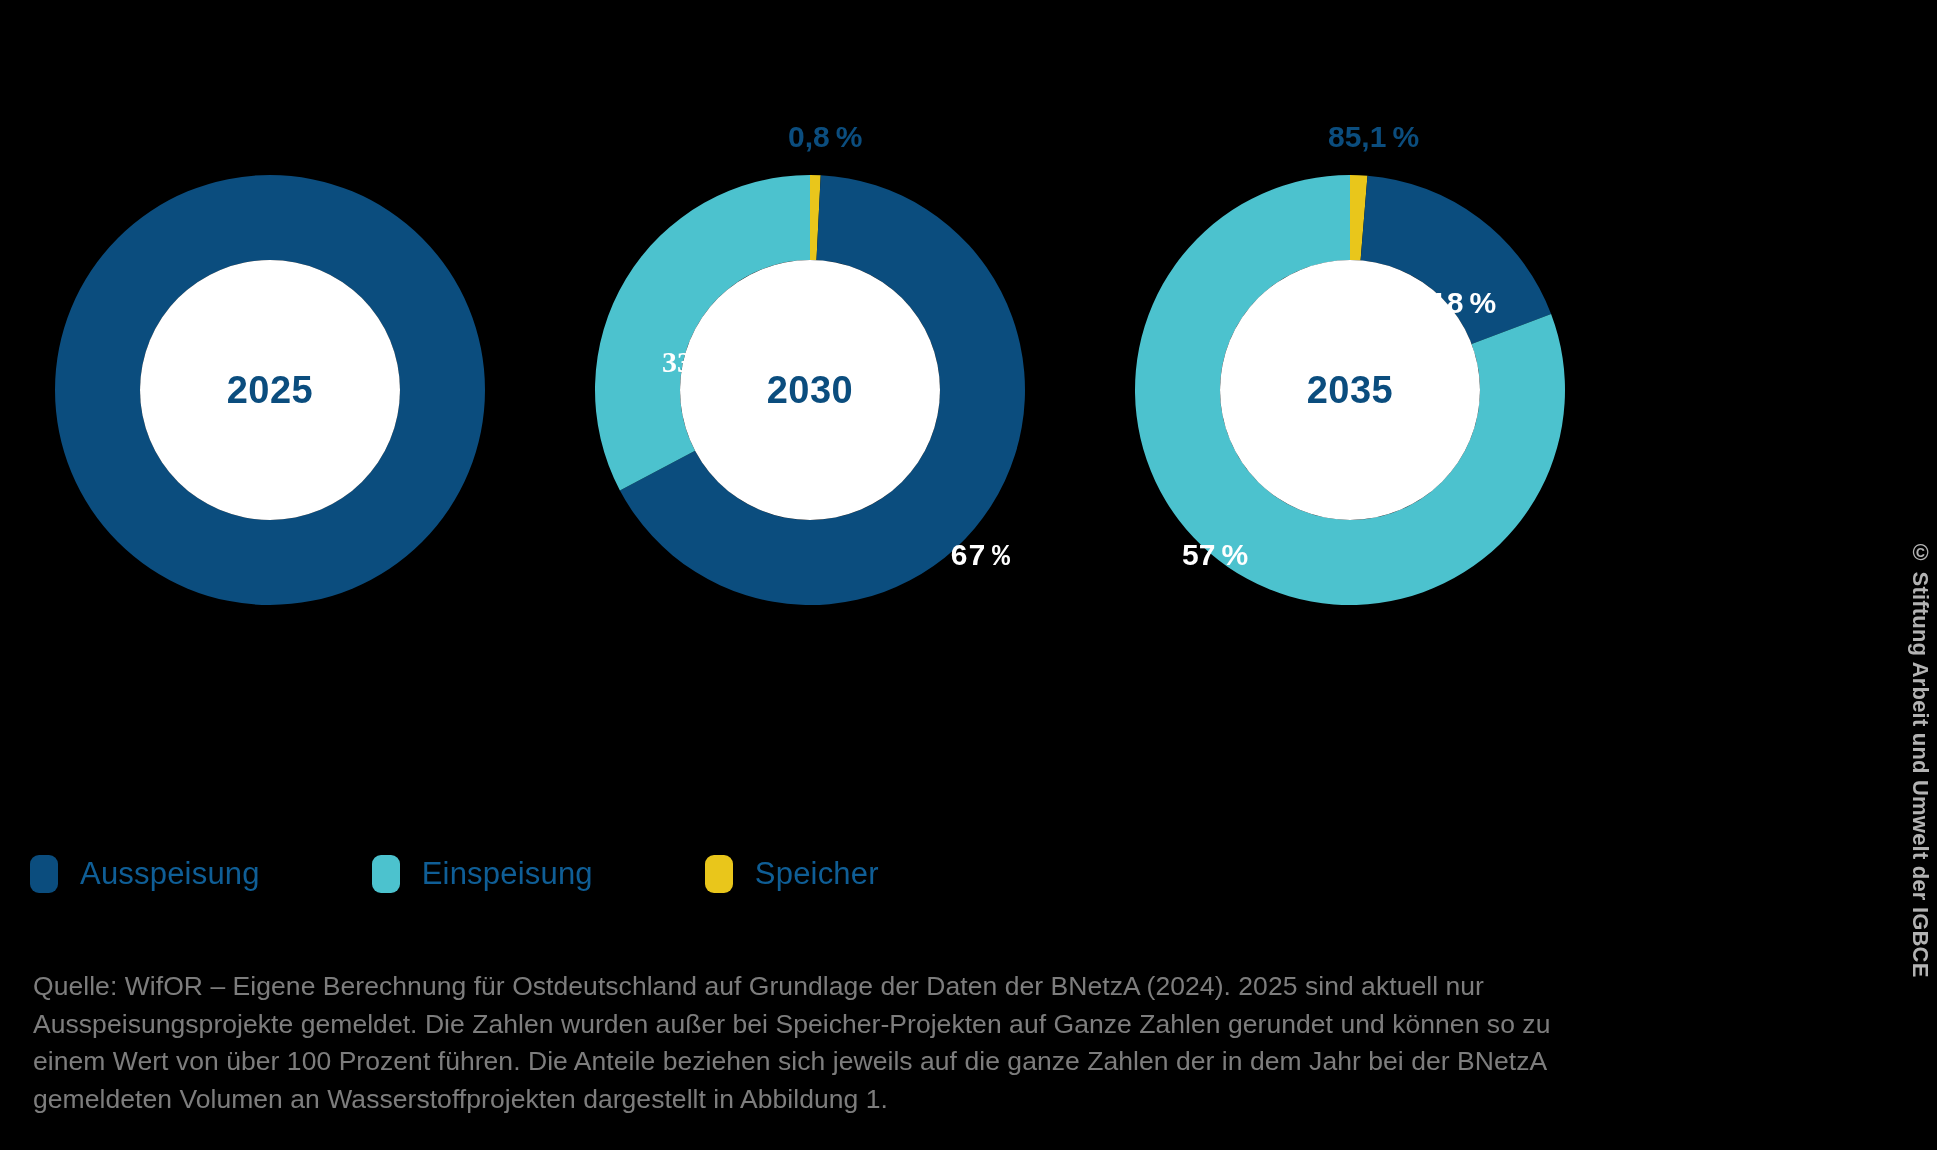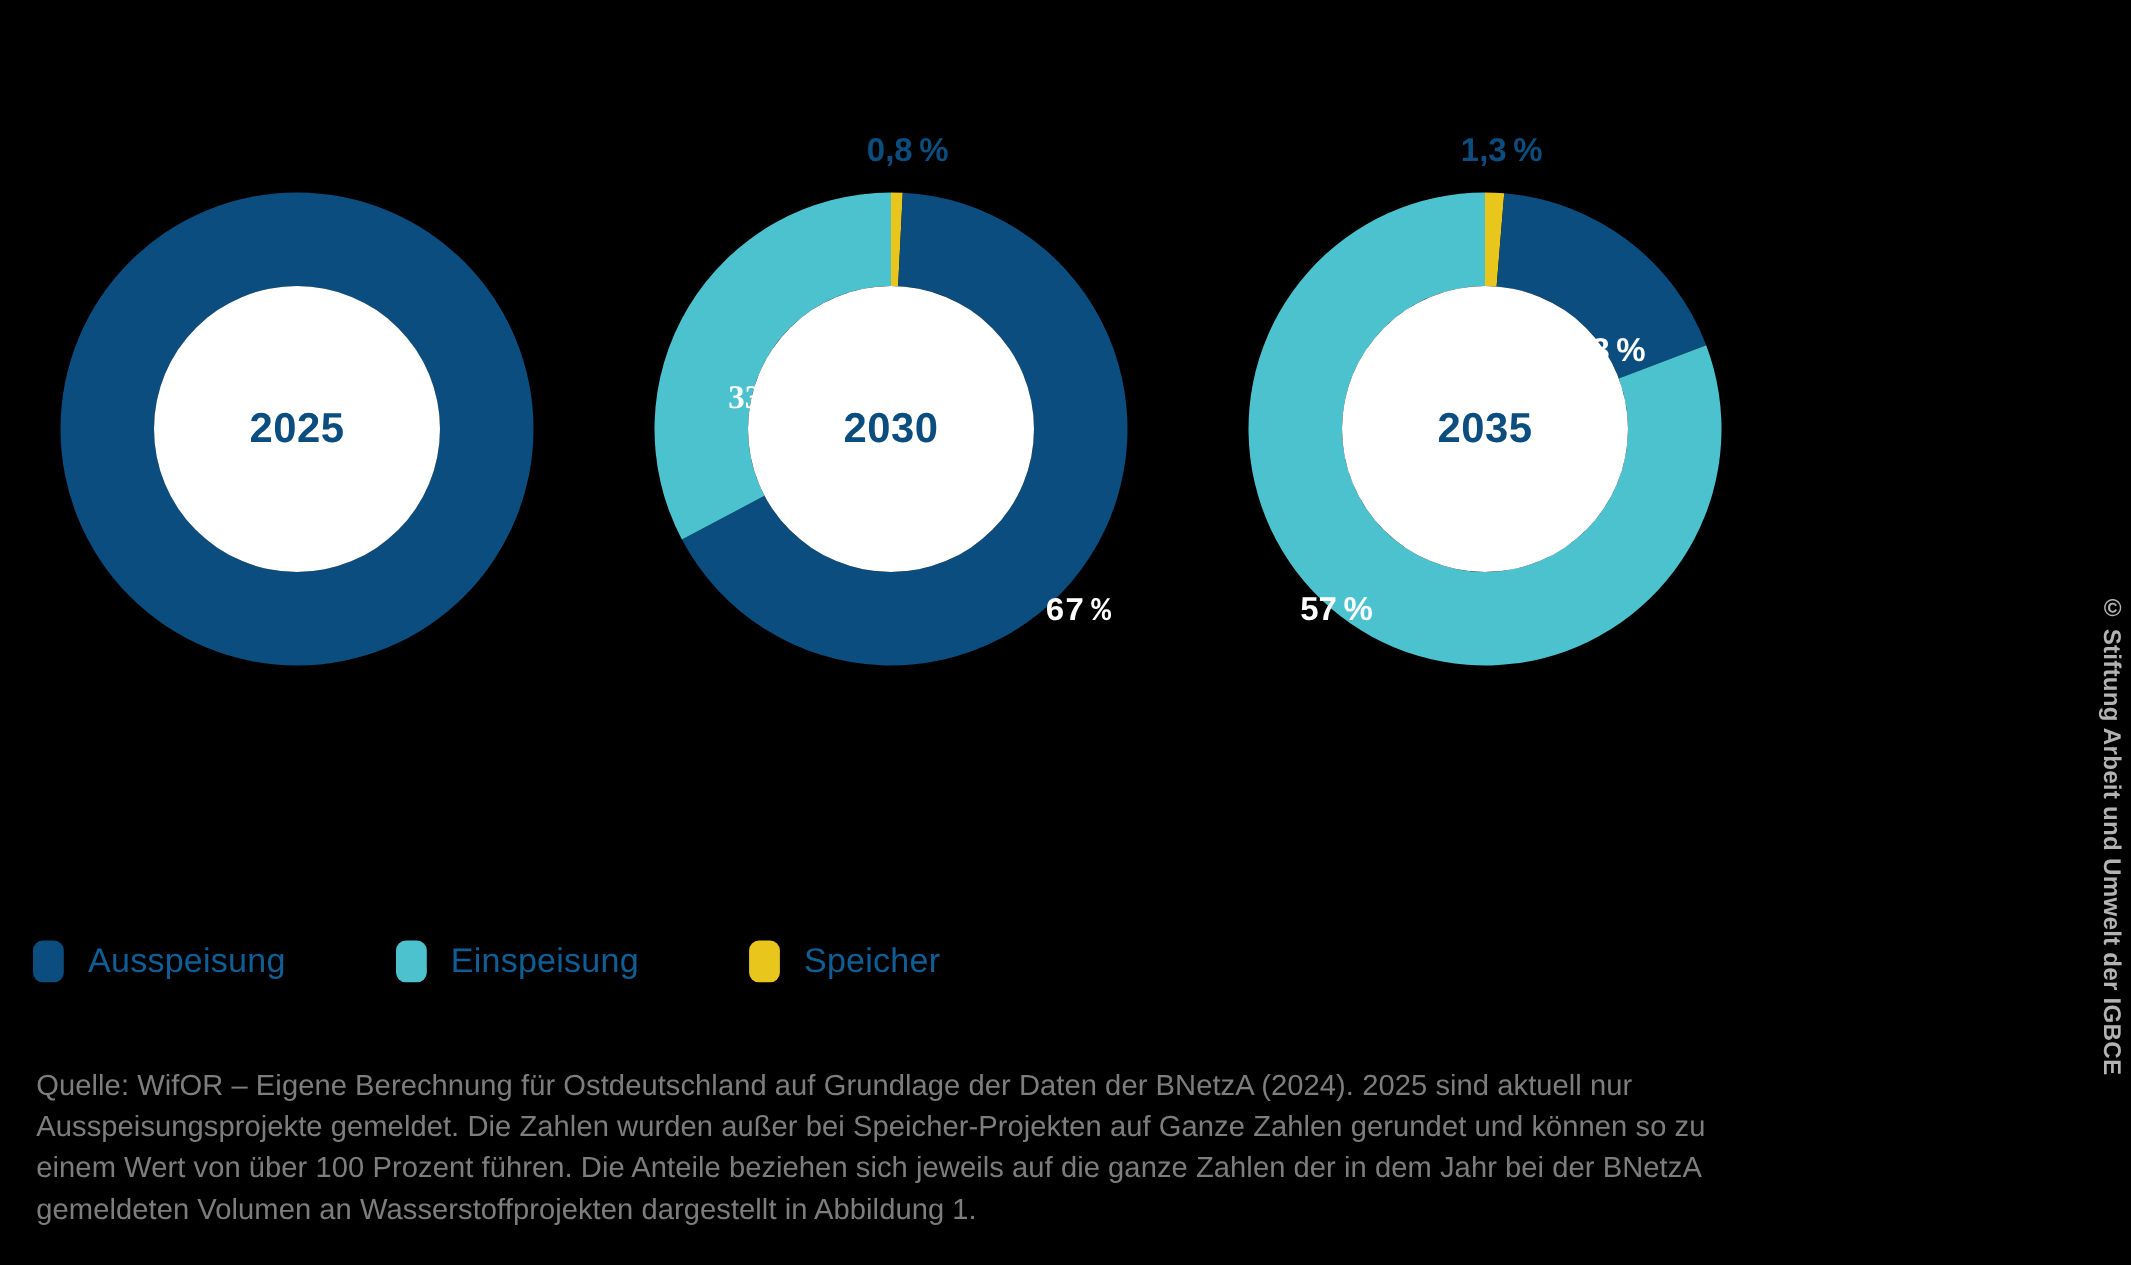--- a/index.html
+++ b/index.html
@@ -65,21 +65,21 @@
   .slice-label.inside { color: #ffffff; }
   .slice-label.outside { color: #0b4d7e; }
 
   
   .legend {
     position: absolute;
     left: 30px;
     top: 855px;
     display: flex;
     align-items: center;
-    gap: 4px;
+    gap: 16px;
   }
   .legend-item {
     display: flex;
     align-items: center;
     margin-right: 96px;
   }
   .legend-swatch {
     width: 28px;
     height: 38px;
     border-radius: 9px;
@@ -166,23 +166,23 @@
         <svg class="donut-svg" viewBox="0 0 440 440">
           <g id="slices-2">
               <path d="M 220 5 A 215 215 0 0 1 237.48962916469327 5.7125461636134105 L 230.57512461120987 90.43084186637091 A 130 130 0 0 0 220 90 Z" fill="#e9c61b"></path>
               <path d="M 237.48962916469327 5.7125461636134105 A 215 215 0 0 1 421.08354707017287 143.90527549377964 L 341.585400554058 173.98923634507608 A 130 130 0 0 0 230.57512461120987 90.43084186637091 Z" fill="#0b4d7e"></path>
               <path d="M 421.08354707017287 143.90527549377964 A 215 215 0 1 1 219.99999999999997 5 L 219.99999999999997 90 A 130 130 0 1 0 341.585400554058 173.98923634507608 Z" fill="#4cc2ce"></path>
             </g>
           <circle cx="220" cy="220" r="130" fill="#ffffff"></circle>
         </svg>
         <div class="center-label">2035</div>
         <div id="labels-2">
-            <div class="slice-label inside" style="left: 300px; top: 132px;">18 %</div>
+            <div class="slice-label inside" style="left: 300px; top: 116px;">18 %</div>
             <div class="slice-label inside" style="left: 52px; top: 368px;">57 %</div>
-            <div class="slice-label outside" style="left: 198px; top: -50px;">1,3 %</div>
+            <div class="slice-label outside" style="left: 198px; top: -50px;">85,1 %</div>
           </div>
       </div>
     </div>
 
   </div>
 
   <div class="legend">
     <div class="legend-item">
       <div class="legend-swatch" style="background: rgb(11, 77, 126);"></div>
       <div class="legend-text">Ausspeisung</div>

